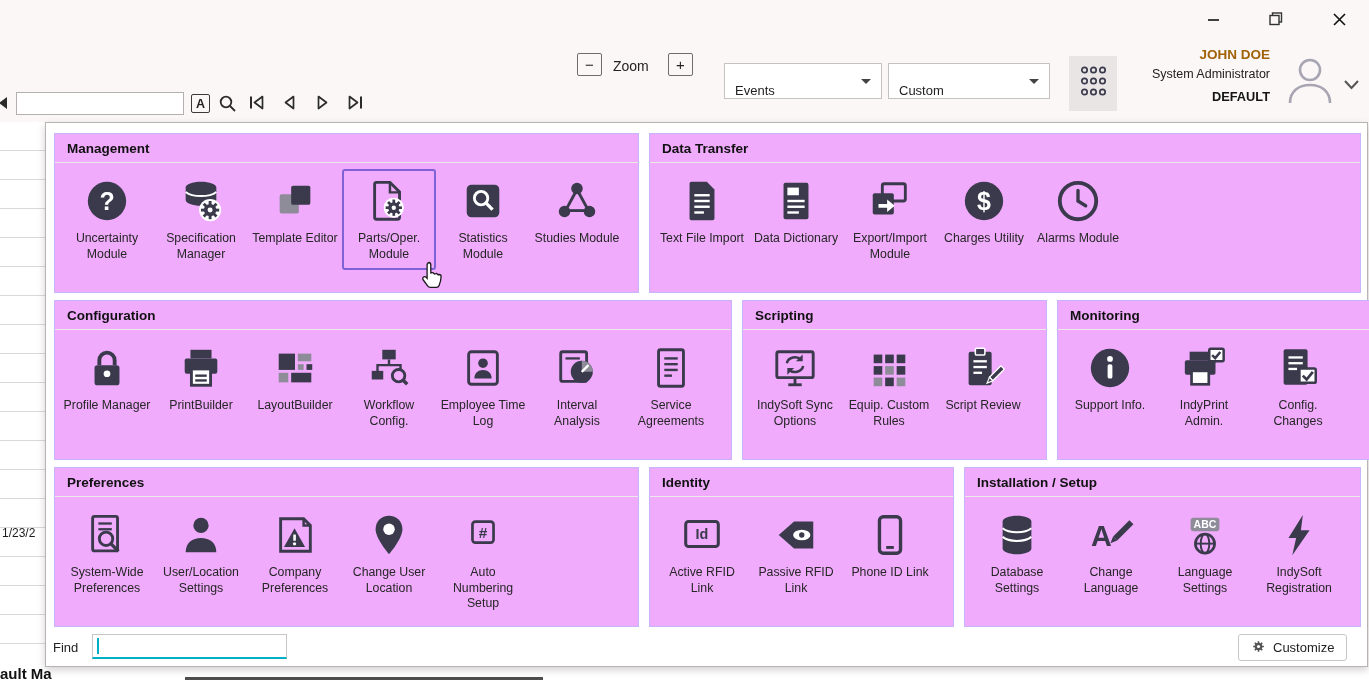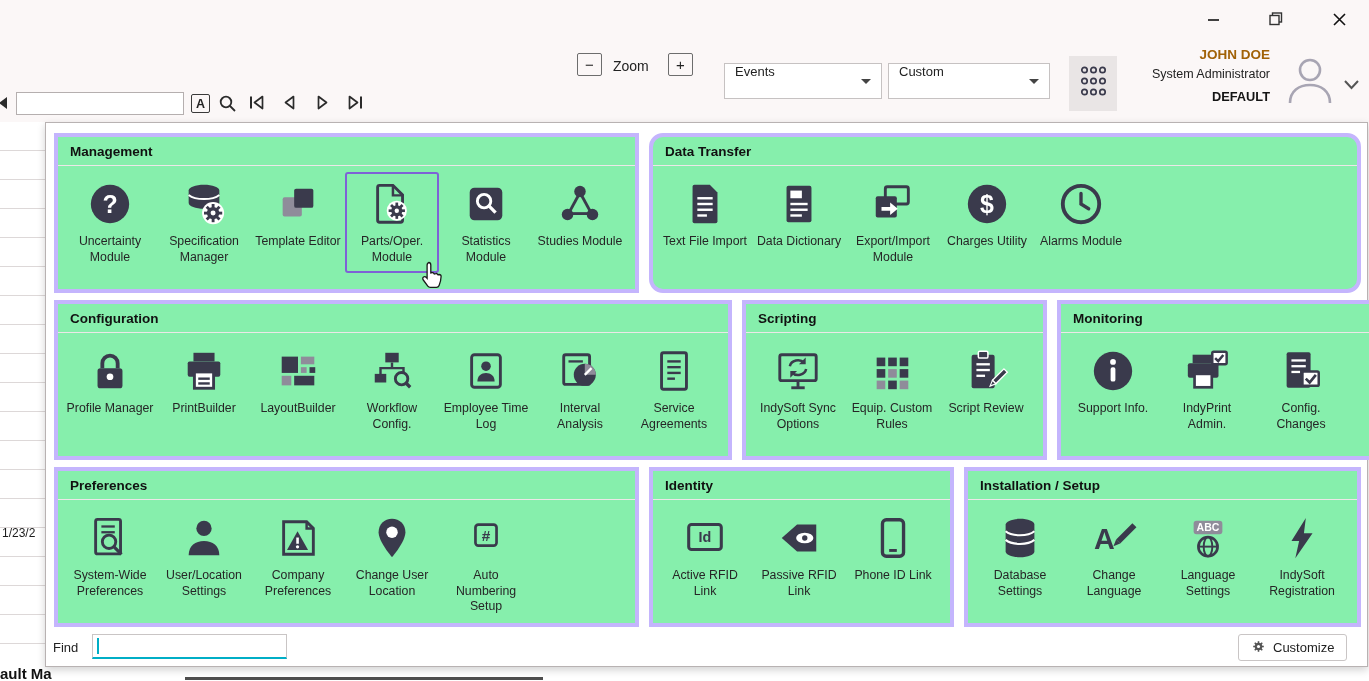--- a/index.html
+++ b/index.html
@@ -18,21 +18,21 @@
   
   .win-btn{position:absolute;top:8px;width:30px;height:26px;display:flex;align-items:center;justify-content:center;cursor:pointer;}
   .win-min{left:1198px;} .win-restore{left:1261px;} .win-close{left:1324px;}
 
   
   .btn-zoom{position:absolute;width:25px;height:23px;border:1.4px solid #6d6d6d;border-radius:2px;
     display:flex;align-items:center;justify-content:center;font-size:15px;color:#222;box-sizing:border-box;cursor:pointer;background:transparent;}
   .zoom-out{left:577px;top:53px;} .zoom-in{left:668px;top:53px;}
   .zoom-label{position:absolute;left:613px;top:58px;font-size:14px;color:#222;}
 
-  .select{position:absolute;height:36px;background:#fff;border:1px solid #c6c2c2;display:flex;align-items:flex-start;
+  .select{position:absolute;height:36px;background:#fff;border:1px solid #c6c2c2;display:flex;align-items:flex-end;
     padding:0 28px 0 10px;font-size:13px;color:#222;box-sizing:border-box;cursor:pointer;}
   .select::after{content:"";position:absolute;right:10px;top:50%;margin-top:-2px;border:5px solid transparent;border-top-color:#444;}
   .select-events{left:724px;top:63px;width:158px;}
   .select-search{left:888px;top:63px;width:162px;}
 
   .apps-btn{position:absolute;left:1069px;top:56px;width:48px;height:55px;background:#e9e5e5;
     display:flex;align-items:center;justify-content:center;cursor:pointer;}
 
   .user-block{position:absolute;left:1100px;top:47px;width:170px;text-align:right;}
   .user-name{font-size:13.5px;font-weight:bold;color:#a16207;}
@@ -46,21 +46,21 @@
   .qb-input{position:absolute;left:16px;top:92px;width:168px;height:23px;border:1px solid #b5afaf;background:#fff;
     box-sizing:border-box;padding:0 6px;font-size:12.5px;}
   .font-btn{position:absolute;left:191px;top:94px;width:19px;height:19px;border:1.3px solid #3a3a3a;border-radius:2px;
     display:flex;align-items:center;justify-content:center;font-size:12.5px;font-weight:bold;color:#222;box-sizing:border-box;cursor:pointer;}
   .qb-ico{position:absolute;top:95px;cursor:pointer;display:flex;align-items:center;}
   .qb-search{left:218px;top:94px;} .qb-first{left:248px;} .qb-prev{left:283px;} .qb-next{left:316px;} .qb-last{left:347px;}
 
   
   .panel{position:absolute;left:45px;top:122px;width:1323px;height:545px;background:#fff;
     border:1px solid #b8b2b2;box-sizing:border-box;box-shadow:0 3px 8px rgba(0,0,0,.18);z-index:3;}
-  .group{position:absolute;height:160px;background:#86efac;border:4px solid #c4b5fd;box-sizing:border-box;}
+  .group{position:absolute;height:160px;background:#f0abfc;border:1px solid #c4b5fd;box-sizing:border-box;}
   .group-title{margin:0;padding:7px 0 6px 12px;font-size:13.5px;font-weight:bold;color:#111;border-bottom:1px solid #ece8e8;}
   .group-items{display:flex;align-items:flex-start;padding:6px 3px 0 5px;}
   .menu-item{width:94px;display:flex;flex-direction:column;align-items:center;text-align:center;
     padding:7px 1px 6px;border:2px solid transparent;border-radius:3px;cursor:pointer;box-sizing:border-box;}
   .menu-item.selected{border-color:#7e62d6;}
   .mi-icon{width:46px;height:46px;display:block;}
   .mi-icon svg{width:100%;height:100%;display:block;}
   .mi-label{margin-top:7px;font-size:12.3px;line-height:1.28;color:#262626;}
 
   .find-label{position:absolute;left:7px;top:517px;font-size:13px;color:#222;}
@@ -270,21 +270,21 @@
                   </g>
                   <circle cx="24" cy="11" r="6" fill="#3a3a4c"></circle>
                   <circle cx="11" cy="35" r="6" fill="#3a3a4c"></circle>
                   <circle cx="37" cy="35" r="6" fill="#3a3a4c"></circle>
                 </svg>
               </span>
     <span class="mi-label">Studies Module</span>
   </div>
           </div>
   </section>
-        <section class="group" style="left: 603px; top: 10px; width: 712px; border-radius: 14px;">
+        <section class="group" style="left: 603px; top: 10px; width: 712px;">
     <h3 class="group-title">Data Transfer</h3>
     <div class="group-items">
             <div class="menu-item">
     <span class="mi-icon">
                 <svg viewBox="0 0 48 48">
                   <path d="M13 4h16l8 8v30a2 2 0 0 1-2 2H13a2 2 0 0 1-2-2V6a2 2 0 0 1 2-2z" fill="#3a3a4c"></path>
                   <g stroke="#fff" stroke-width="2.5">
                     <line x1="16" y1="18" x2="32" y2="18"></line>
                     <line x1="16" y1="24" x2="32" y2="24"></line>
                     <line x1="16" y1="30" x2="32" y2="30"></line>

